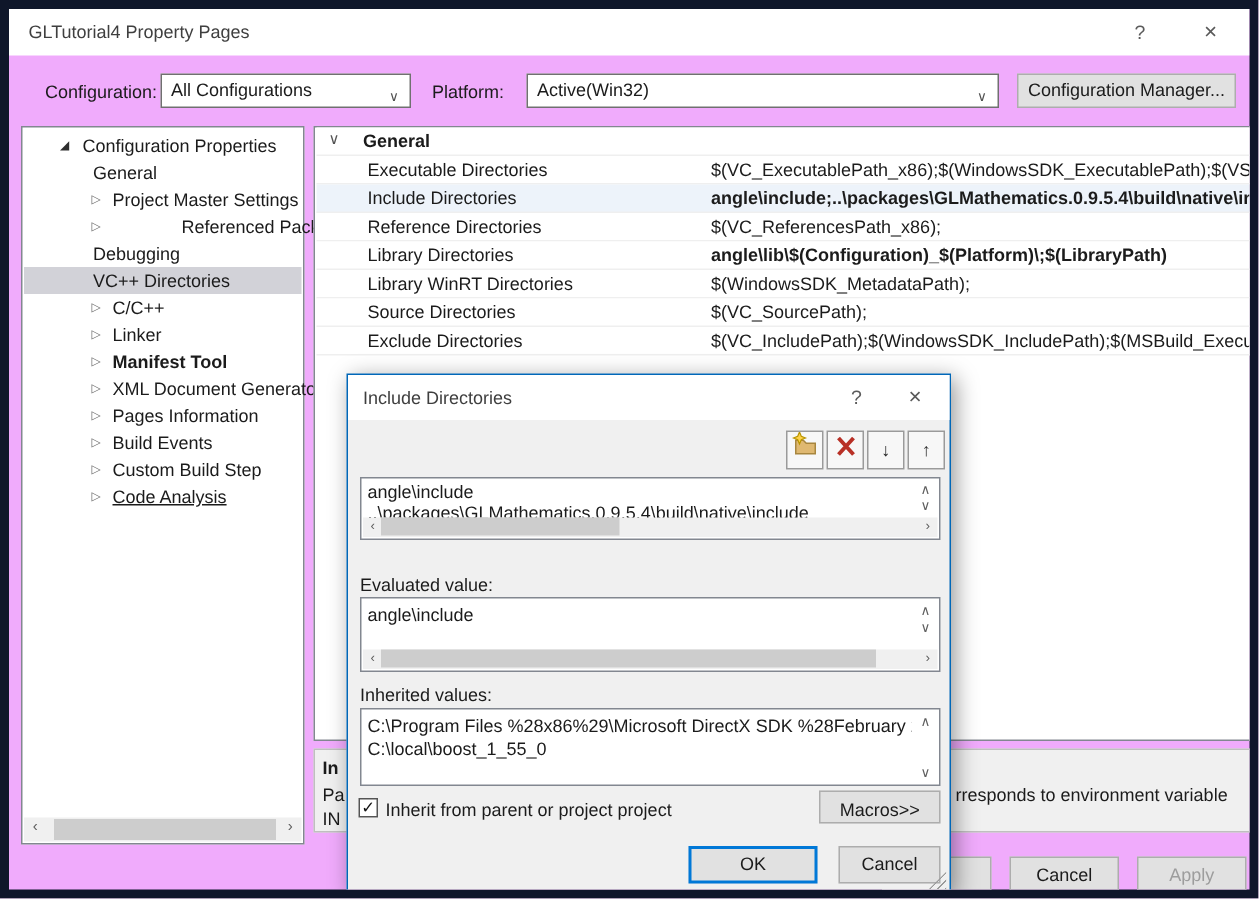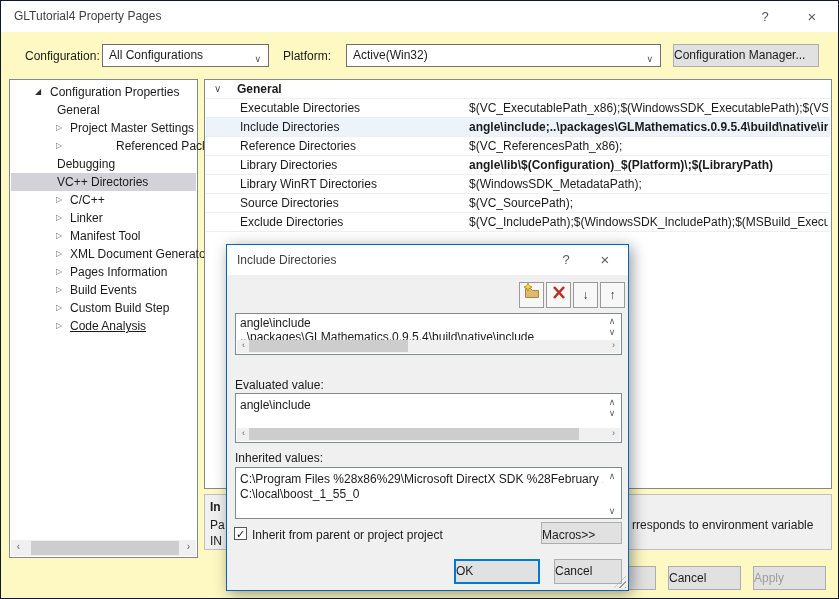--- a/index.html
+++ b/index.html
@@ -1,29 +1,29 @@
 <!DOCTYPE html>
 <html><head>
 <meta charset="utf-8">
 <style>
   * { box-sizing: border-box; margin: 0; padding: 0; }
   html,body { background:#cfcfcf; }
   body { font-family: "Liberation Sans", "DejaVu Sans", sans-serif; }
   .screen {
     position: relative; width: 839px; height: 599px;
-    background:#fef9c3; border:1px solid #0f172a;
+    background:#f0abfc; border:6px solid #0f172a;
     font-size:12px; color:#1b1b1b; overflow:hidden;
   }
   .abs { position:absolute; }
   .titlebar { left:0; top:0; width:100%; height:31px; background:#ffffff; }
   .title-text { left:13px; top:8px; color:#3f3f3f; }
   .cap-btn { top:0; height:31px; text-align:center; line-height:31px; color:#5a5a5a; cursor:default; }
   .combo { background:#ffffff; border:1px solid #707070; line-height:20px; padding-left:6px; }
   .combo .chev { position:absolute; right:7px; top:4px; font-size:9px; color:#505050; }
-  .btn { background:#e1e1e1; border:1px solid #adadad; }
+  .btn { background:#e1e1e1; border:1px solid #adadad; text-align:center; }
   .btn-disabled { color:#9d9d9d; }
   .panel { background:#ffffff; border:1px solid #828790; }
   .tree-item { left:1px; right:1px; height:18px; line-height:18px; white-space:nowrap; }
   .tree-item.sel { background:#d2d2d8; }
   .tree-arrow { position:absolute; top:0; font-size:8px; color:#6e6e6e; }
   .tree-arrow.exp { color:#2e2e2e; }
   .grid-row { left:1px; right:1px; height:19px; line-height:18px; border-bottom:1px solid #efefef; background:#ffffff; }
   .grid-row.sel { background:#edf3fa; }
   .grid-name { position:absolute; left:34px; top:0; white-space:nowrap; }
   .grid-val { position:absolute; left:263px; right:2px; top:0; white-space:nowrap; overflow:hidden; }
@@ -98,21 +98,21 @@
     <div class="abs tree-item" style="top:111px;">
       <span class="tree-arrow" style="left:45px;">▷</span>
       <span class="abs" style="left:59px;">C/C++</span>
     </div>
     <div class="abs tree-item" style="top:129px;">
       <span class="tree-arrow" style="left:45px;">▷</span>
       <span class="abs" style="left:59px;">Linker</span>
     </div>
     <div class="abs tree-item" style="top:147px;">
       <span class="tree-arrow" style="left:45px;">▷</span>
-      <span class="abs" style="left:59px;">Manifest Tool</span>
+      <span class="abs" style="left:59px;font-weight:bold;">Manifest Tool</span>
     </div>
     <div class="abs tree-item" style="top:165px;">
       <span class="tree-arrow" style="left:45px;">▷</span>
       <span class="abs" style="left:59px;">XML Document Generator</span>
     </div>
     <div class="abs tree-item" style="top:183px;">
       <span class="tree-arrow" style="left:45px;">▷</span>
       <span class="abs" style="left:59px;">Pages Information</span>
     </div>
     <div class="abs tree-item" style="top:201px;">

